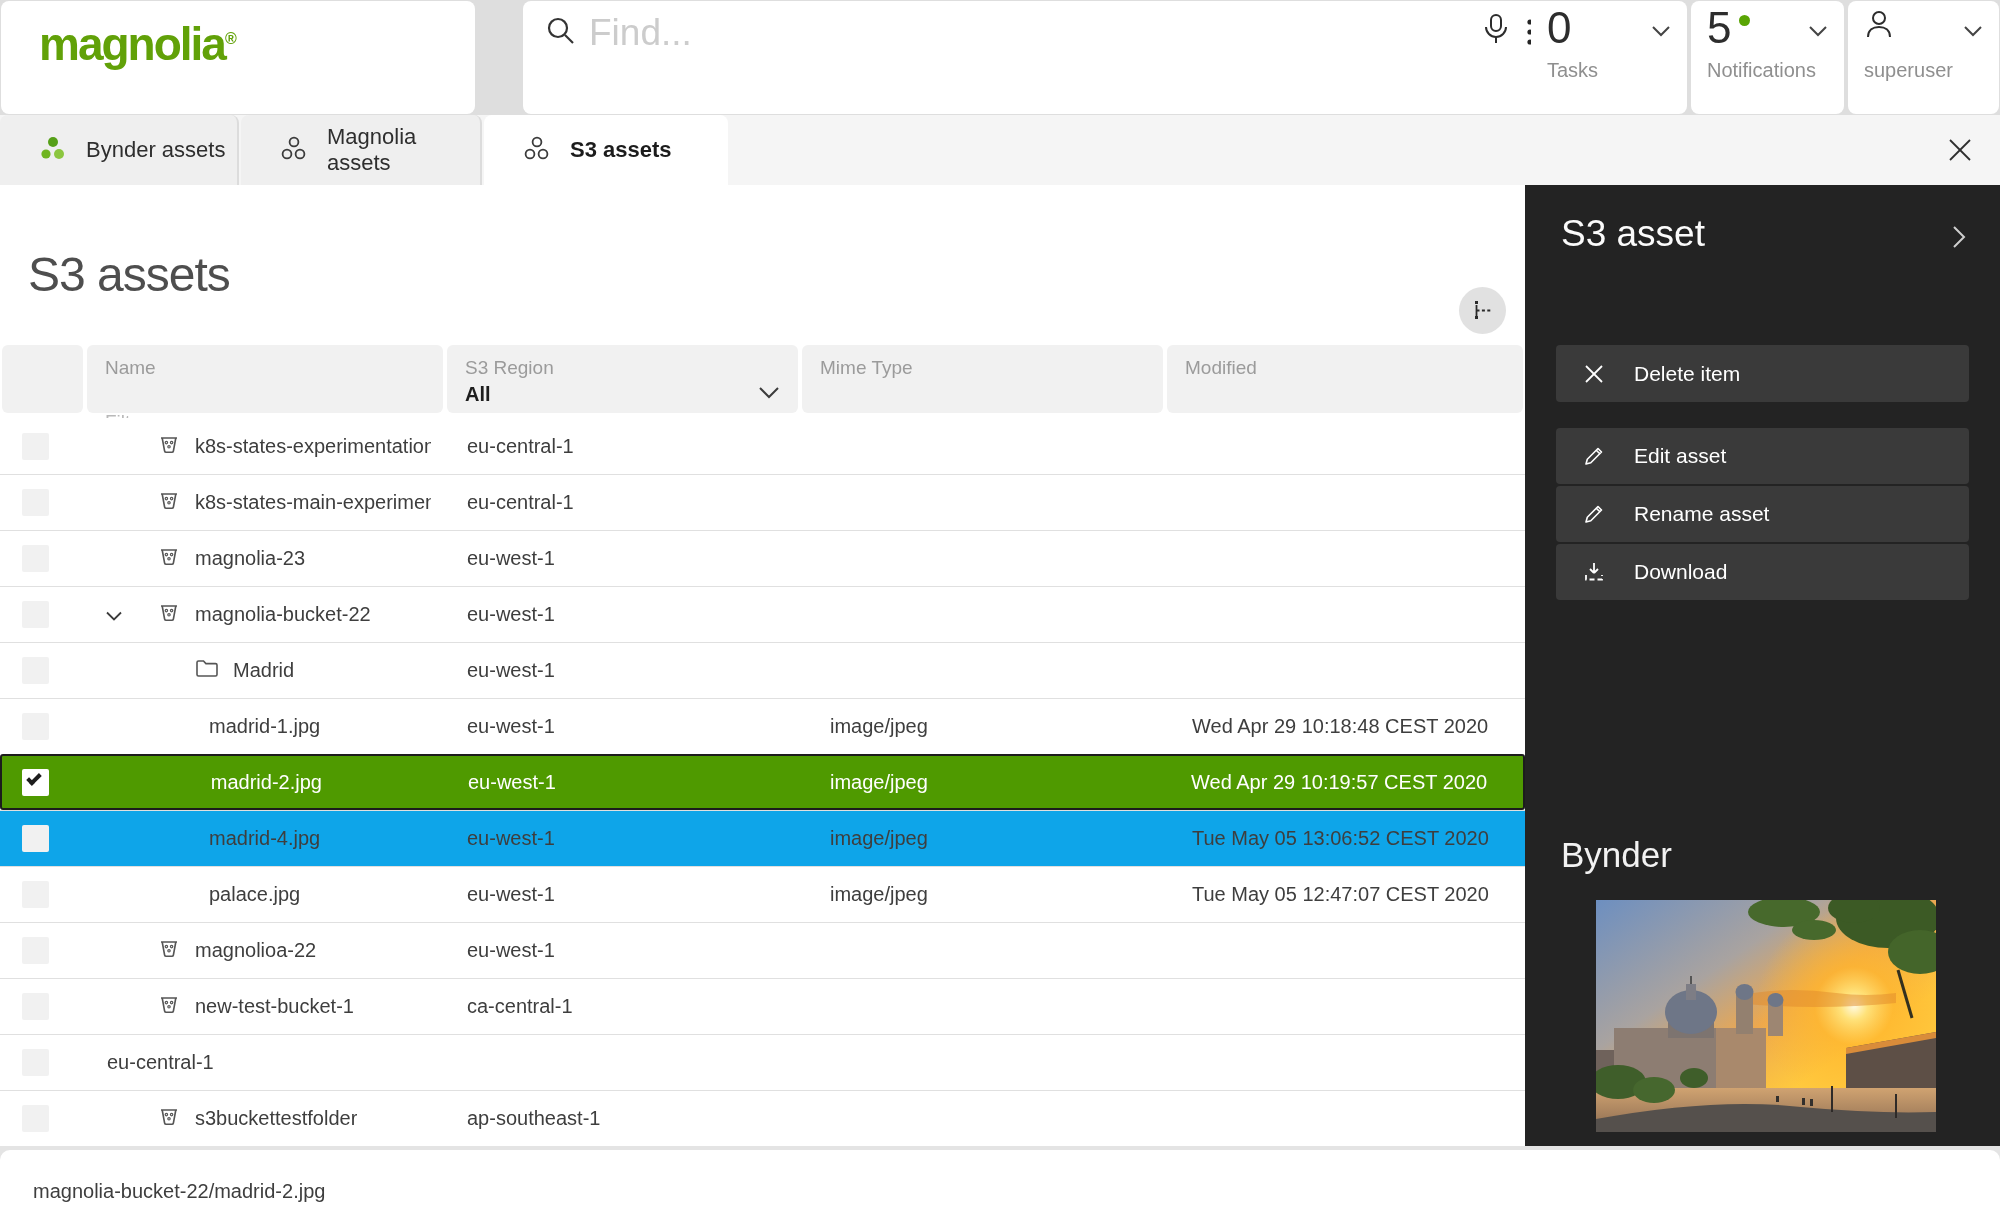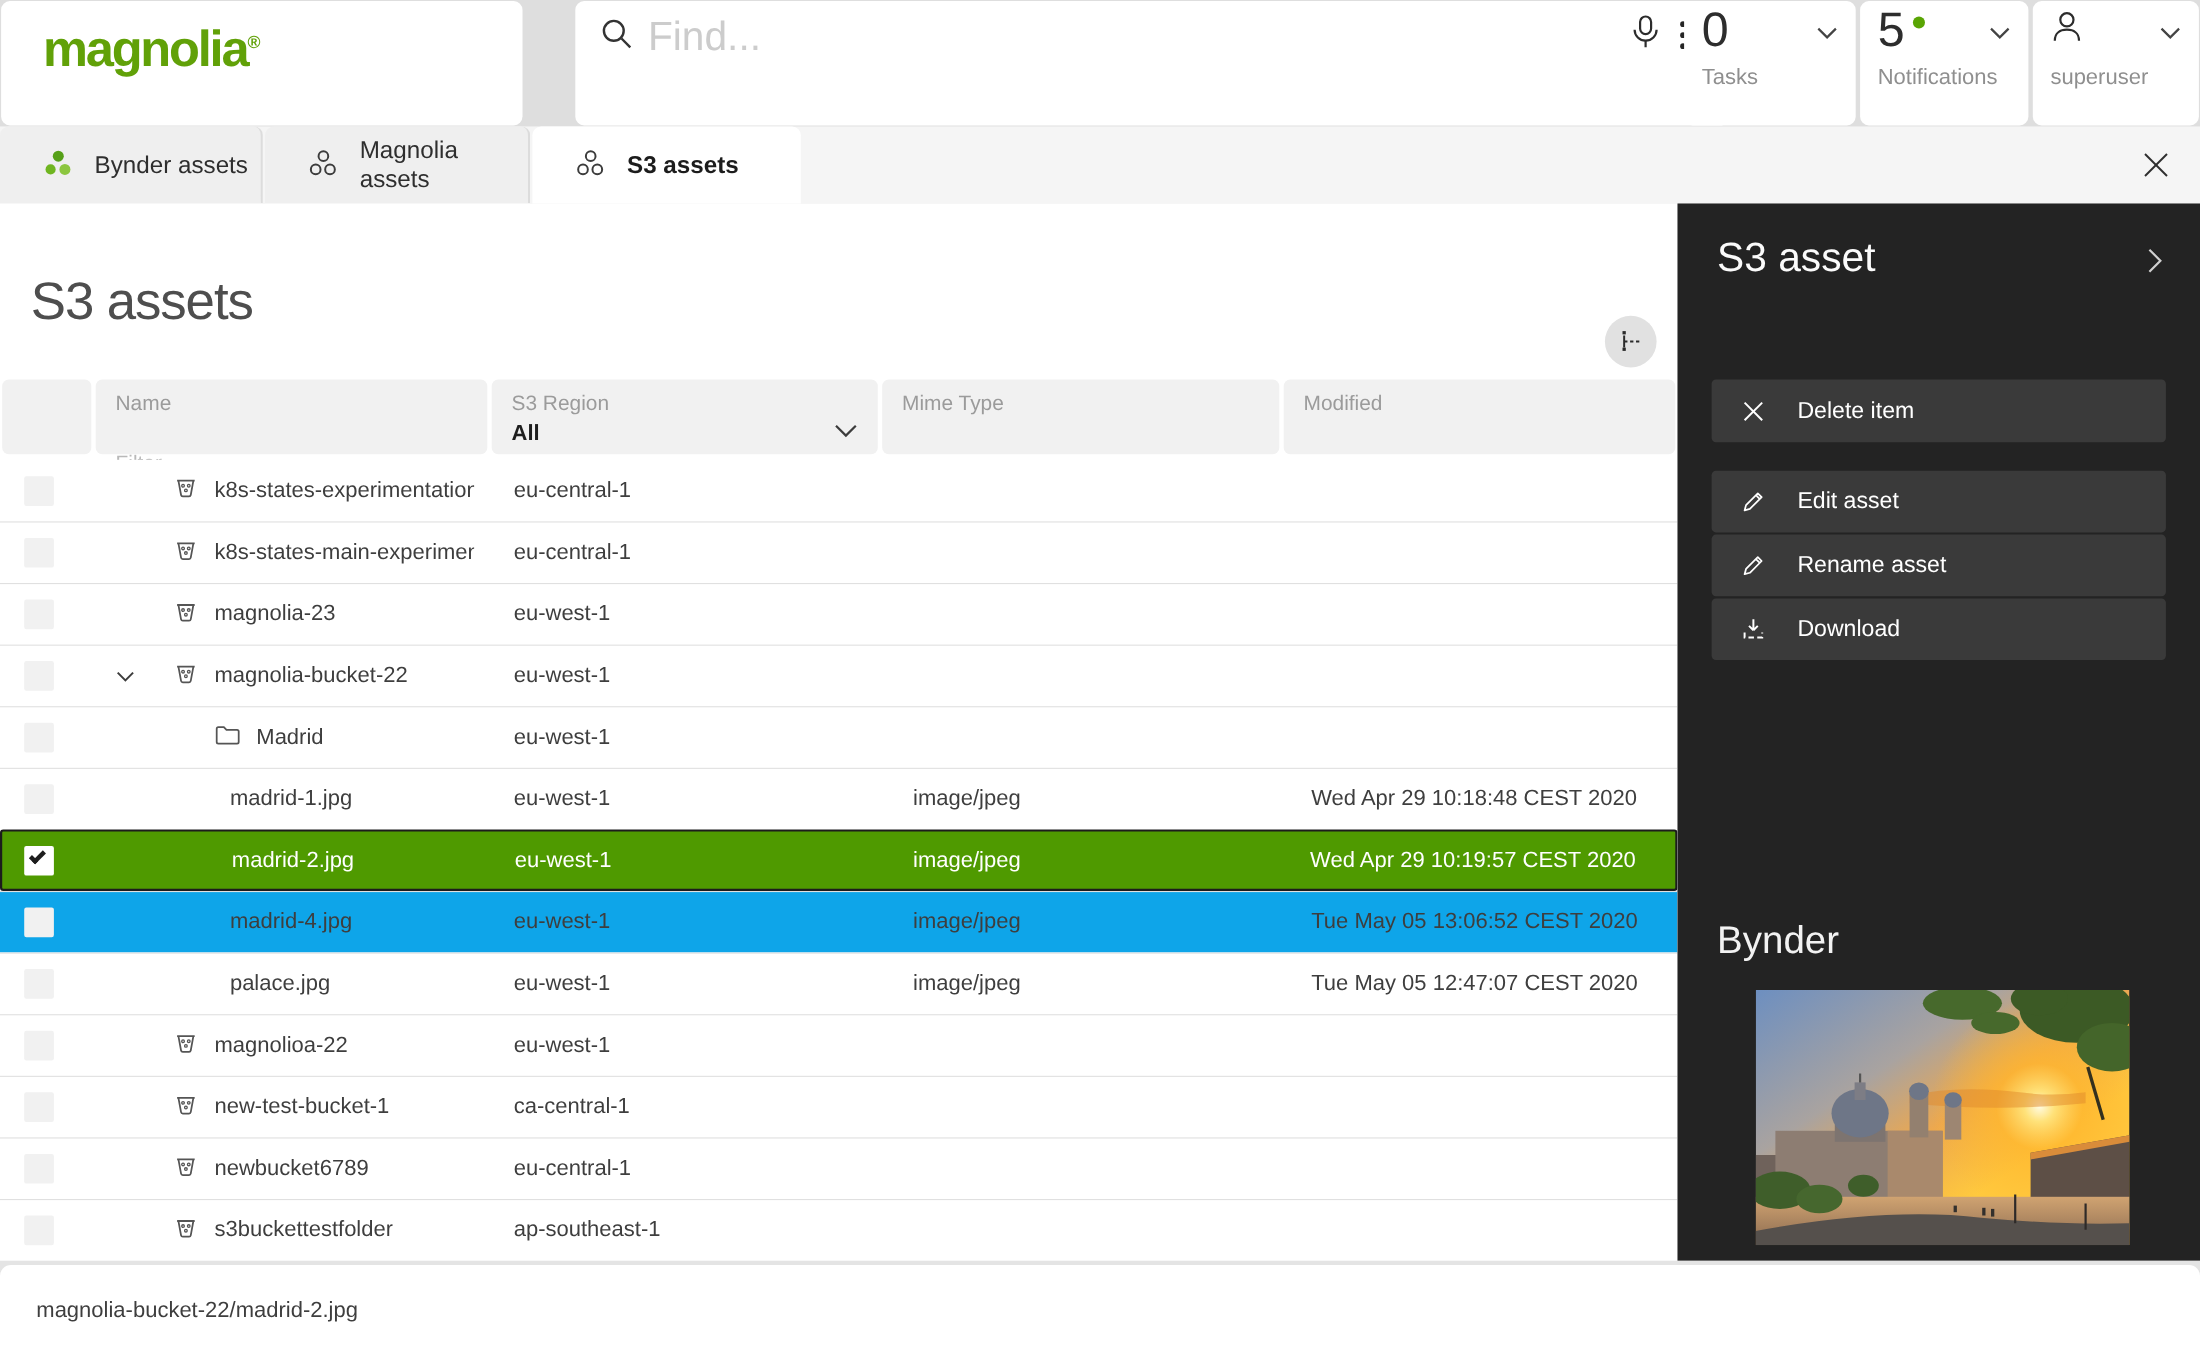--- a/index.html
+++ b/index.html
@@ -448,33 +448,20 @@
         <span class="row-name">new-test-bucket-1</span>
       </div>
       <div class="cell cell-region">ca-central-1</div>
       <div class="cell cell-mime"></div>
       <div class="cell cell-modified"></div>
     </div>
         <div class="row" data-icon="bucket" data-state="normal" data-level="0" data-expander="false">
       <div class="cell cell-check">
         <span class="checkbox"></span>
       </div>
-      <div class="cell cell-name">
-
-        <span class="row-icon bucket-icon">
-          <svg class="mono" width="24" height="24" viewBox="0 0 24 24">
-                <path d="M4 6 h16 M5.2 6 L7.6 19 a1.6 1.6 0 0 0 1.6 1.3 h5.6 a1.6 1.6 0 0 0 1.6 -1.3 L18.8 6" fill="none" stroke="#555" stroke-width="1.6"></path>
-                <circle cx="9.4" cy="10.6" r="1.2" fill="none" stroke="#555" stroke-width="1.2"></circle>
-                <circle cx="14.6" cy="10.6" r="1.2" fill="none" stroke="#555" stroke-width="1.2"></circle>
-                <circle cx="12" cy="14.8" r="1.2" fill="none" stroke="#555" stroke-width="1.2"></circle>
-              </svg>
-        </span>
-
-        <span class="row-name">newbucket6789</span>
-      </div>
       <div class="cell cell-region">eu-central-1</div>
       <div class="cell cell-mime"></div>
       <div class="cell cell-modified"></div>
     </div>
         <div class="row" data-icon="bucket" data-state="normal" data-level="0" data-expander="false">
       <div class="cell cell-check">
         <span class="checkbox"></span>
       </div>
       <div class="cell cell-name">
 

